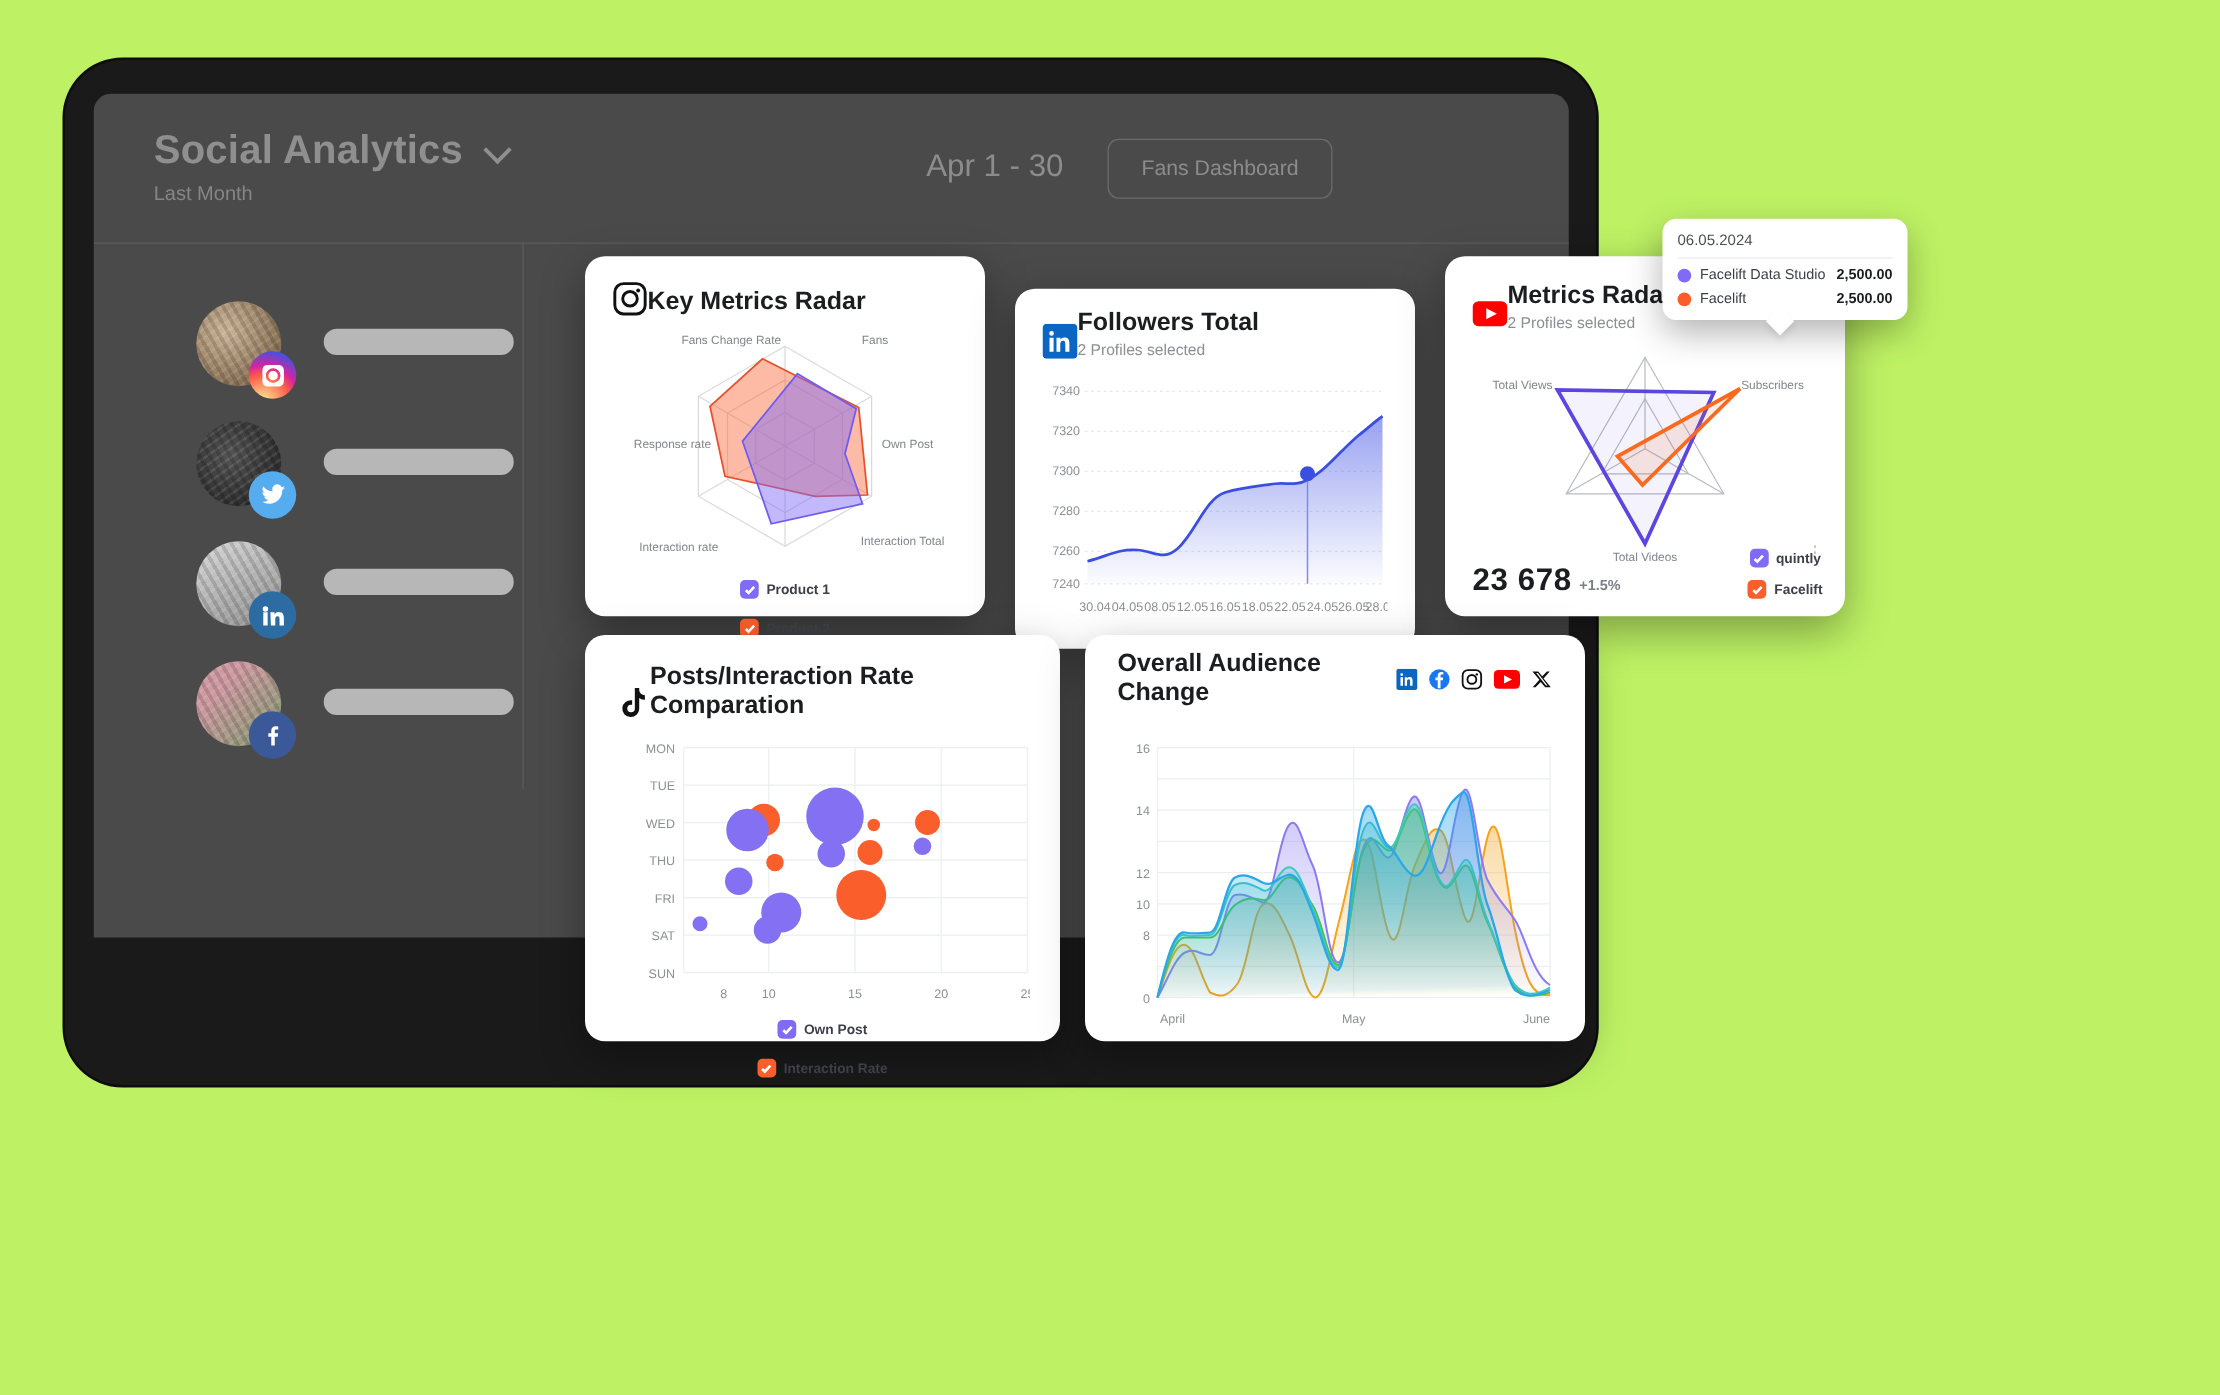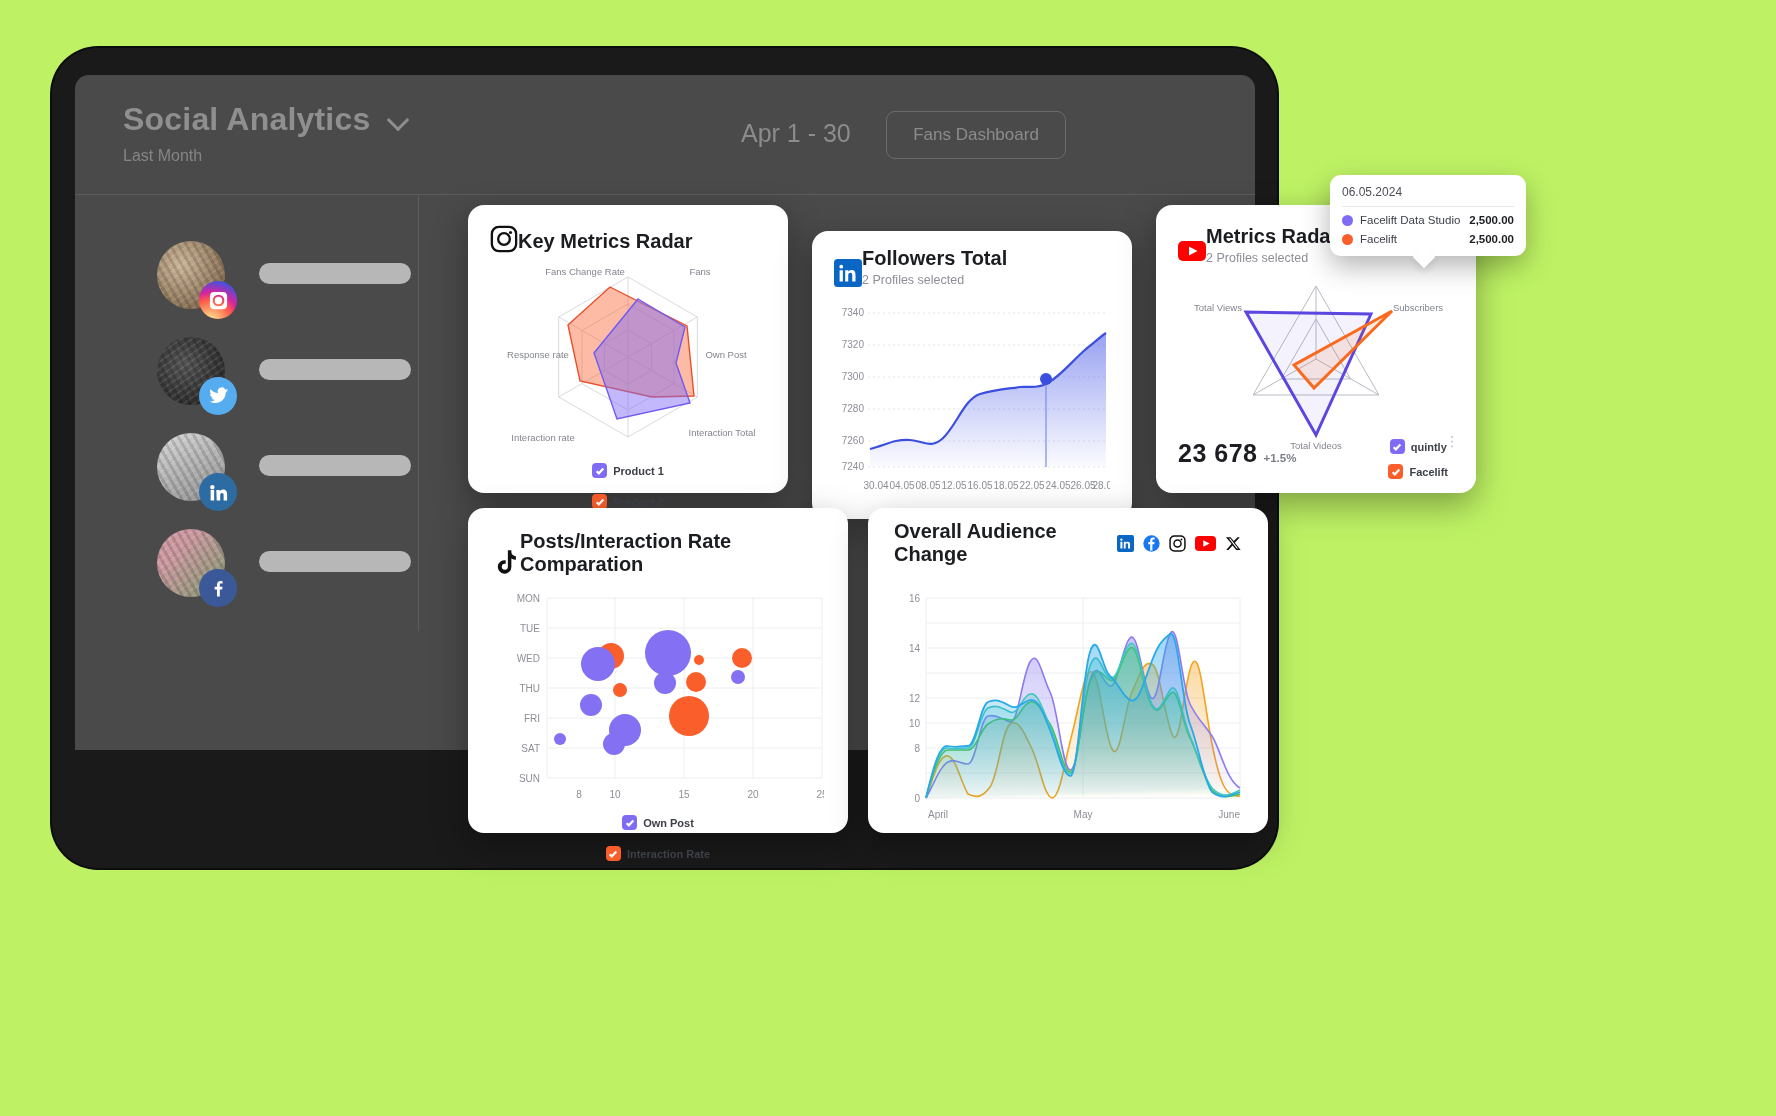--- a/index.html
+++ b/index.html
@@ -93,21 +93,21 @@
   #card-audience { left:868px; top:508px; width:400px; height:325px; padding:12px 26px; }
 
   .legend-row { display:flex; align-items:center; justify-content:center; gap:16px;flex-direction:column; }
   .legend-item { display:flex; align-items:center; gap:6px; font-size:11px; color:#3d4049; font-weight:600;}
   .cbox { width:15px; height:15px; border-radius:4px; display:flex; align-items:center; justify-content:center; }
   .cbox svg { width:10px; height:10px; stroke:#fff; stroke-width:2.6; fill:none; }
   .c-purple { background:#7f6bf6; }
   .c-orange { background:#fa5e2a; }
 
   
-  .yt-foot { position:absolute; left:22px; right:28px; bottom:14px; display:flex; align-items:flex-start; justify-content:space-between;}
+  .yt-foot { position:absolute; left:22px; right:18px; bottom:14px; display:flex; align-items:flex-end; justify-content:space-between;}
   .yt-big { font-size:25px; font-weight:700; color:#1b1d21; letter-spacing:.5px;}
   .yt-delta { font-size:11.5px; color:#7c7f88; font-weight:600; margin-left:6px;}
   .dots { position:absolute; right:16px; bottom:44px; color:#b9bbc2; font-size:14px; letter-spacing:1px;}
 
   
   .tooltip {
     position:absolute; left:1330px; top:175px; width:196px;
     background:#fff; border-radius:11px; padding:10px 12px 11px;
     box-shadow:0 10px 28px rgba(0,0,0,.3); z-index:40;
   }

